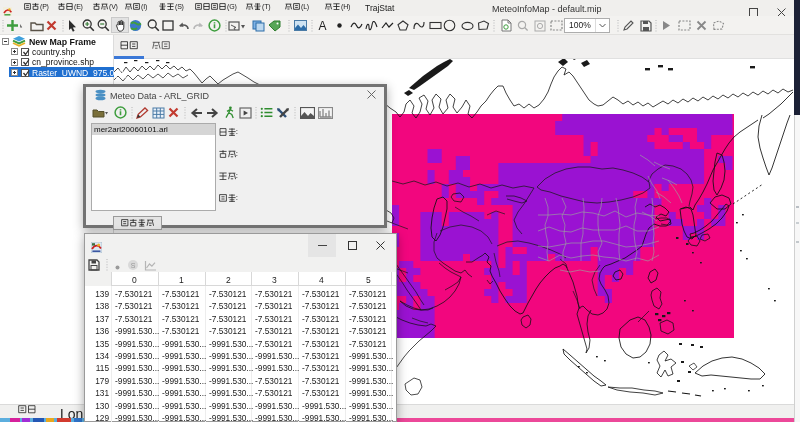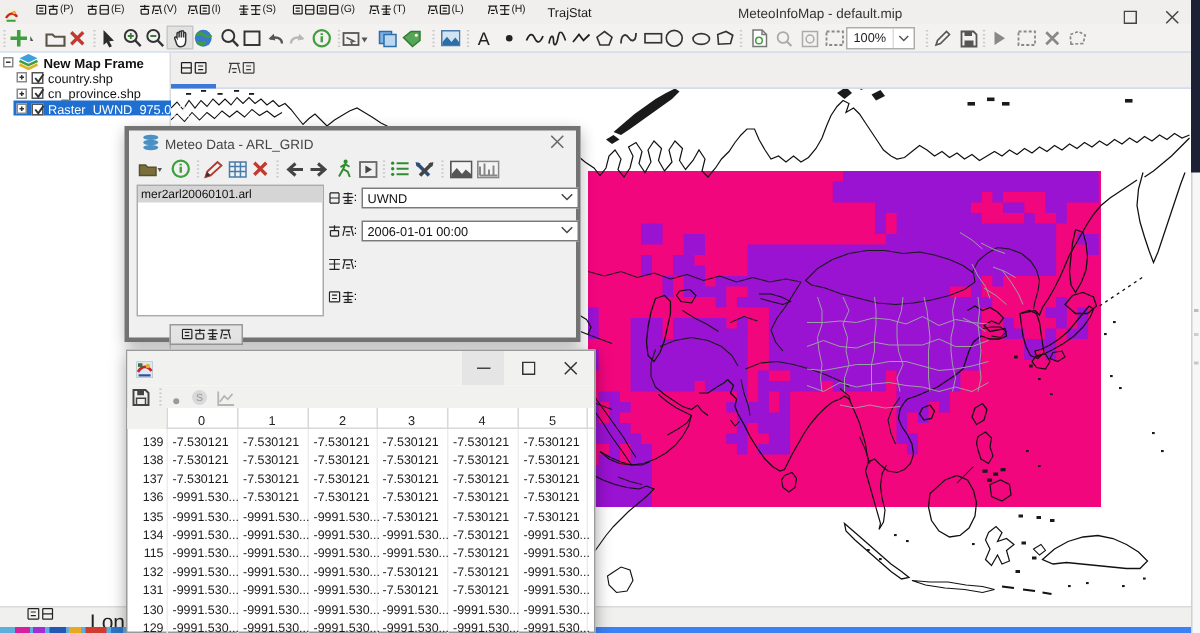--- a/index.html
+++ b/index.html
@@ -1,16 +1,16 @@
 <!DOCTYPE html>
 <html><head><meta charset="utf-8"><style>
 
 *{margin:0;padding:0;box-sizing:border-box}
 html,body{width:800px;height:422px;overflow:hidden;font-family:"Liberation Sans",sans-serif}
-#app{position:relative;width:800px;height:422px;background:#3b82f6}
+#app{position:relative;width:800px;height:422px;background:#ec4899}
 .abs{position:absolute}
 #titlebar{left:0;top:0;width:794px;height:16px;background:#f0efed}
 .mi{position:absolute;top:3px;display:flex;align-items:center;gap:1px;font-size:8px;color:#1a1a1a}
 #toolbar{left:0;top:16px;width:794px;height:19px;background:#f3f2f0;border-bottom:1px solid #e2e1df}
 .ti{position:absolute;top:2.5px;height:14px;display:flex;align-items:center}
 #toc{left:0;top:35px;width:114px;height:369px;background:#fff;border-right:1px solid #dcdcdc}
 #tabstrip{left:114px;top:35px;width:680px;height:24px;background:#f0efee;border-bottom:1px solid #e0e0e0}
 #maparea{left:114px;top:59px;width:680px;height:345px;background:#fff;overflow:hidden}
 #rightstrip{left:794px;top:0;width:6px;height:422px;background:#f7f7f7;border-left:1px solid #d0d0d0}
 #rightdark{left:794px;top:0;width:6px;height:115px;background:#1c2136}
@@ -850,48 +850,38 @@
           <line x1="1.0" y1="4.0" x2="7.0" y2="4.0" stroke="#222" stroke-width="0.8"></line>
           <line x1="1.0" y1="7.4" x2="7.0" y2="7.4" stroke="#222" stroke-width="0.8"></line>
           <line x1="9.4" y1="3.6" x2="16.6" y2="3.6" stroke="#222" stroke-width="0.8"></line>
           <line x1="13.0" y1="0.4" x2="13.0" y2="7.6" stroke="#222" stroke-width="0.8"></line>
           <line x1="10.1" y1="1.1" x2="15.9" y2="1.1" stroke="#222" stroke-width="0.8"></line>
           <line x1="10.6" y1="5.8" x2="15.4" y2="5.8" stroke="#222" stroke-width="0.8"></line>
           <line x1="10.1" y1="7.6" x2="15.9" y2="7.6" stroke="#222" stroke-width="0.8"></line>
         </svg>
         <span style="font-size:8px">:</span>
       </span>
-      <span class="combo">UWND<span class="chev">
-          <svg width="8" height="5" viewBox="0 0 8 5" style="vertical-align:0px">
-            <path d="M0.5 0.5l3.5 3.5L7.5 0.5" stroke="#444" fill="none"></path>
-          </svg>
-        </span></span>
     </div>
 <div class="fldrow" style="top:59px">
       <span class="lab">
         <svg width="17" height="8" viewBox="0 0 17 8" style="vertical-align:-1px">
           <line x1="0.4" y1="1.4" x2="7.6" y2="1.4" stroke="#222" stroke-width="0.8"></line>
           <line x1="4.0" y1="0.2" x2="4.0" y2="3.7" stroke="#222" stroke-width="0.8"></line>
           <line x1="1.3" y1="3.7" x2="6.7" y2="3.7" stroke="#222" stroke-width="0.8"></line>
           <line x1="1.3" y1="3.7" x2="1.3" y2="7.4" stroke="#222" stroke-width="0.8"></line>
           <line x1="6.7" y1="3.7" x2="6.7" y2="7.4" stroke="#222" stroke-width="0.8"></line>
           <line x1="1.3" y1="7.4" x2="6.7" y2="7.4" stroke="#222" stroke-width="0.8"></line>
           <line x1="9.6" y1="1.2" x2="16.4" y2="1.2" stroke="#222" stroke-width="0.8"></line>
           <line x1="11.0" y1="1.2" x2="9.6" y2="7.2" stroke="#222" stroke-width="0.8"></line>
           <line x1="15.0" y1="1.2" x2="16.6" y2="7.2" stroke="#222" stroke-width="0.8"></line>
           <line x1="11.4" y1="4.4" x2="14.6" y2="4.4" stroke="#222" stroke-width="0.8"></line>
           <line x1="11.8" y1="6.8" x2="14.2" y2="6.8" stroke="#222" stroke-width="0.8"></line>
         </svg>
         <span style="font-size:8px">:</span>
       </span>
-      <span class="combo">2006-01-01 00:00<span class="chev">
-          <svg width="8" height="5" viewBox="0 0 8 5" style="vertical-align:0px">
-            <path d="M0.5 0.5l3.5 3.5L7.5 0.5" stroke="#444" fill="none"></path>
-          </svg>
-        </span></span>
     </div>
 <div class="fldrow" style="top:81px">
       <span class="lab">
         <svg width="17" height="8" viewBox="0 0 17 8" style="vertical-align:-1px">
           <line x1="0.4" y1="1.0" x2="7.6" y2="1.0" stroke="#222" stroke-width="0.8"></line>
           <line x1="0.4" y1="4.0" x2="7.6" y2="4.0" stroke="#222" stroke-width="0.8"></line>
           <line x1="4.0" y1="1.0" x2="4.0" y2="7.6" stroke="#222" stroke-width="0.8"></line>
           <line x1="0.6" y1="7.6" x2="7.4" y2="7.6" stroke="#222" stroke-width="0.8"></line>
           <line x1="9.6" y1="1.2" x2="16.4" y2="1.2" stroke="#222" stroke-width="0.8"></line>
           <line x1="11.0" y1="1.2" x2="9.6" y2="7.2" stroke="#222" stroke-width="0.8"></line>
@@ -1069,21 +1059,21 @@
 <span class="cell" style="top:64.0px;left:170px">-9991.530...</span>
 <span class="cell" style="top:64.0px;left:217px">-7.530121</span>
 <span class="cell" style="top:64.0px;left:264px">-9991.530...</span>
 <span class="rh" style="top:76.4px;left:0px">115</span>
 <span class="cell" style="top:76.4px;left:30px">-9991.530...</span>
 <span class="cell" style="top:76.4px;left:77px">-9991.530...</span>
 <span class="cell" style="top:76.4px;left:124px">-9991.530...</span>
 <span class="cell" style="top:76.4px;left:170px">-9991.530...</span>
 <span class="cell" style="top:76.4px;left:217px">-7.530121</span>
 <span class="cell" style="top:76.4px;left:264px">-9991.530...</span>
-<span class="rh" style="top:88.80000000000001px;left:0px">132</span>
+<span class="rh" style="top:88.80000000000001px;left:0px">179</span>
 <span class="cell" style="top:88.80000000000001px;left:30px">-9991.530...</span>
 <span class="cell" style="top:88.80000000000001px;left:77px">-9991.530...</span>
 <span class="cell" style="top:88.80000000000001px;left:124px">-9991.530...</span>
 <span class="cell" style="top:88.80000000000001px;left:170px">-7.530121</span>
 <span class="cell" style="top:88.80000000000001px;left:217px">-7.530121</span>
 <span class="cell" style="top:88.80000000000001px;left:264px">-9991.530...</span>
 <span class="rh" style="top:101.20000000000002px;left:0px">131</span>
 <span class="cell" style="top:101.20000000000002px;left:30px">-9991.530...</span>
 <span class="cell" style="top:101.20000000000002px;left:77px">-9991.530...</span>
 <span class="cell" style="top:101.20000000000002px;left:124px">-9991.530...</span>

